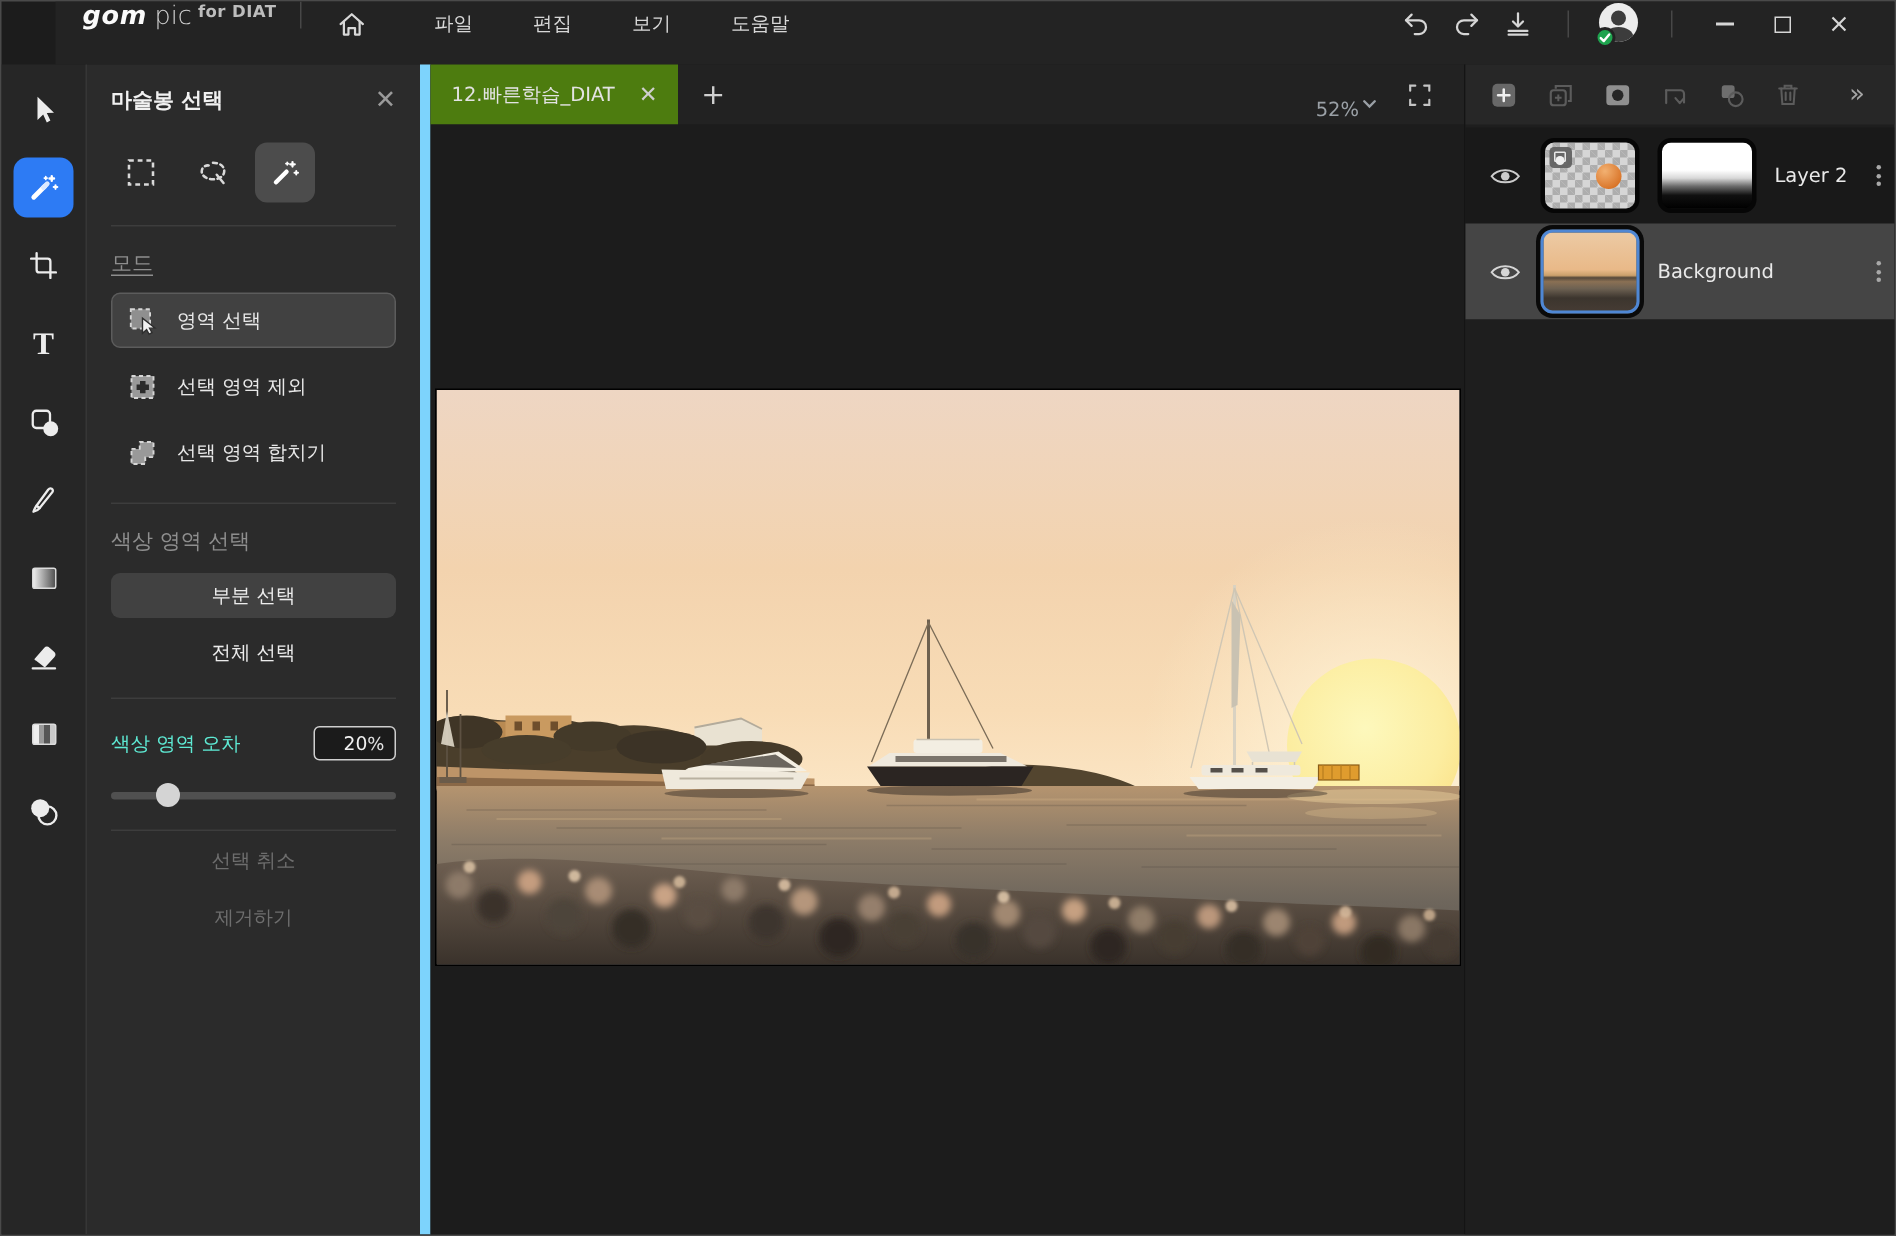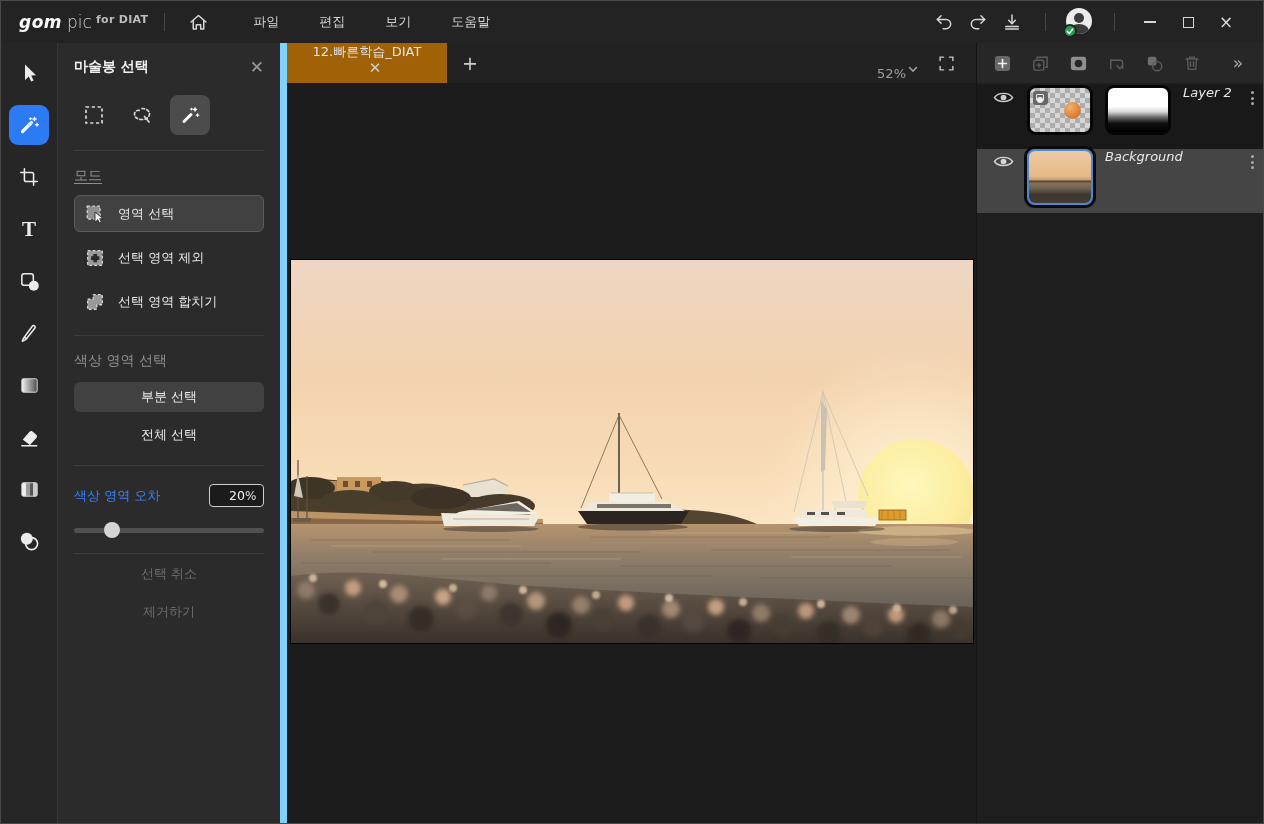--- a/index.html
+++ b/index.html
@@ -6,21 +6,21 @@
   html,body { width:1264px; height:824px; overflow:hidden; }
   body {
     font-family:"DejaVu Sans","Liberation Sans",sans-serif;
     background:#1c1c1c; color:#e0e0e0; font-size:13px;
     border:1px solid #4a4a4a;
     display:flex; flex-direction:column;
   }
   svg { display:block; }
 
   
-  .titlebar { height:42px; background:#232323; display:flex; align-items:center; padding:0 18px; flex:0 0 auto; }
+  .titlebar { height:42px; background:#232323; display:flex; align-items:flex-start; padding:0 18px; flex:0 0 auto;margin-left:36px; }
   .logo { display:flex; align-items:baseline; cursor:default; }
   .logo-gom { font-weight:700; font-size:17px; color:#fafafa; letter-spacing:.5px; font-style:italic; }
   .logo-pic { font-weight:300; font-size:17px; color:#cfcfcf; margin-left:5px; }
   .logo-suffix { font-weight:700; font-size:11px; color:#bdbdbd; margin-left:4px; position:relative; top:-5px; letter-spacing:.3px; }
   .tb-divider { width:1px; height:18px; background:#474747; margin:0 16px; }
   .home-btn { width:34px; height:30px; display:flex; align-items:center; justify-content:center; border-radius:5px; cursor:pointer; }
   .menu-row { display:flex; margin-left:18px; }
   .menu-item { padding:6px 14px; margin:0 6px; color:#d8d8d8; cursor:pointer; border-radius:4px; }
   .tb-right { margin-left:auto; display:flex; align-items:center; }
   .tb-icon { width:34px; height:30px; display:flex; align-items:center; justify-content:center; cursor:pointer; border-radius:5px; }
@@ -54,48 +54,48 @@
   .sel-slot.active { background:#4c4c4c; }
   .divider { border:none; border-top:1px solid #3d3d3d; margin-top:15px; }
   .section-label { font-size:14px; color:#8e8e8e; margin-top:16px; text-decoration:underline; text-underline-offset:3px; display:inline-block; }
   .section-label.nound { text-decoration:none; }
   .mode-list { margin-top:10px; }
   .mode-item { height:37px; display:flex; align-items:center; gap:12px; padding:0 9px; border-radius:6px; border:1px solid transparent; margin-bottom:7px; cursor:pointer; color:#e8e8e8;text-align:right; }
   .mode-item.selected { background:#414141; border-color:#5c5c5c; }
   .btn-filled { height:30px; margin-top:12px; background:#414141; border-radius:6px; display:flex; align-items:center; justify-content:center; color:#ececec; cursor:pointer; }
   .btn-plain { height:30px; margin-top:8px; display:flex; align-items:center; justify-content:center; color:#ececec; cursor:pointer; }
   .tol-row { margin-top:18px; display:flex; align-items:center; }
-  .tol-label { color:#3b82f6; font-size:13px; }
+  .tol-label { color:#5eead4; font-size:13px; }
   .tol-input { margin-left:auto; width:55px; height:23px; background:#1b1b1b; border:1px solid #cfcfcf; border-radius:4px; display:flex; align-items:center; cursor:text; }
   .tol-value { flex:1; text-align:center; color:#f2f2f2; font-size:12.5px;padding-left:19px; }
   .tol-unit { color:#e3e3e3; font-size:12px; padding-right:7px; }
   .slider { margin-top:15px; position:relative; height:16px; cursor:pointer; }
   .slider-track { position:absolute; left:0; right:0; top:6px; height:5px; border-radius:3px; background:#505050; }
   .slider-thumb { position:absolute; top:0; width:16px; height:16px; border-radius:50%; background:#d4d4d4; }
   .action-btn { height:36px; display:flex; align-items:center; justify-content:center; color:#6e6e6e; cursor:default; margin-top:2px; }
   .action-btn:first-of-type { margin-top:10px; }
 
   
   .center { flex:1; display:flex; flex-direction:column; min-width:0; border-right:1px solid #141414; }
   .tabbar { height:40px; background:#222222; display:flex; align-items:center; flex:0 0 auto; }
-  .tab { height:40px; background:#a16207; display:flex; align-items:center; padding:0 14px; min-width:160px; cursor:pointer;flex-direction:column; }
+  .tab { height:40px; background:#4d7c0f; display:flex; align-items:center; padding:0 14px; min-width:160px; cursor:pointer; }
   .tab-title { color:#e3e3e3; font-size:13px; }
   .tab-close { margin-left:16px; color:#cfcfcf; font-size:15px; line-height:1; cursor:pointer; }
   .tab-add { width:34px; height:34px; margin-left:6px; display:flex; align-items:center; justify-content:center; color:#cfcfcf; font-size:19px; cursor:pointer; }
   .tab-right { margin-left:auto; display:flex; align-items:center; padding-right:18px; gap:16px; }
   .zoom-ctl { display:flex; align-items:flex-start; gap:2px; cursor:pointer; color:#9aa0a6; font-size:13px;margin-top:20px; }
   .canvas { position:relative; flex:1; background:#1c1c1c; overflow:hidden; }
   .artboard { position:absolute; left:4px; top:177px; width:682px; height:383px; box-shadow:0 0 0 1px #000; }
 
   
   .layers-panel { width:286px; background:#1e1e1e; display:flex; flex-direction:column; flex:0 0 auto; }
   .layers-toolbar { height:40px; background:#272727; display:flex; align-items:center; padding:0 13px; gap:14px; flex:0 0 auto; }
   .lt-btn { width:24px; height:24px; display:flex; align-items:center; justify-content:center; cursor:pointer; }
   .lt-expand { margin-left:auto; color:#a5a5a5; font-size:17px; }
-  .layer-row { height:64px; display:flex; align-items:flex-start; padding:0 0 0 14px; cursor:pointer;font-style:italic; }
+  .layer-row { height:64px; display:flex; align-items:center; padding:0 0 0 14px; cursor:pointer; }
   .layer-row.dark { background:#191919; margin-top:2px; }
   .layer-row.selected-row { background:#454545; }
   .eye-btn { width:24px; height:24px; display:flex; align-items:center; justify-content:center; cursor:pointer; }
   .thumb { width:66px; height:50px; border-radius:9px; border:3px solid #060606; position:relative; overflow:hidden; margin-left:12px; background:#cfcfcf; }
   .thumb.checker {
     background-color:#d6d6d6;
     background-image:linear-gradient(45deg,#adadad 25%,transparent 25%,transparent 75%,#adadad 75%),
                      linear-gradient(45deg,#adadad 25%,transparent 25%,transparent 75%,#adadad 75%);
     background-size:10px 10px; background-position:0 0,5px 5px;
   }

